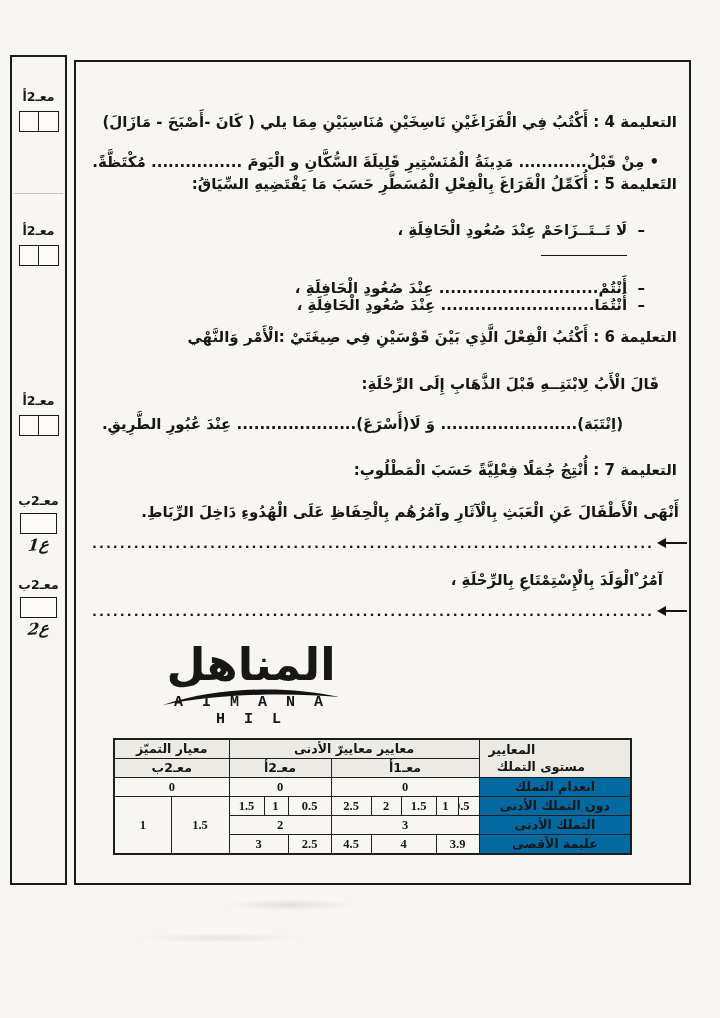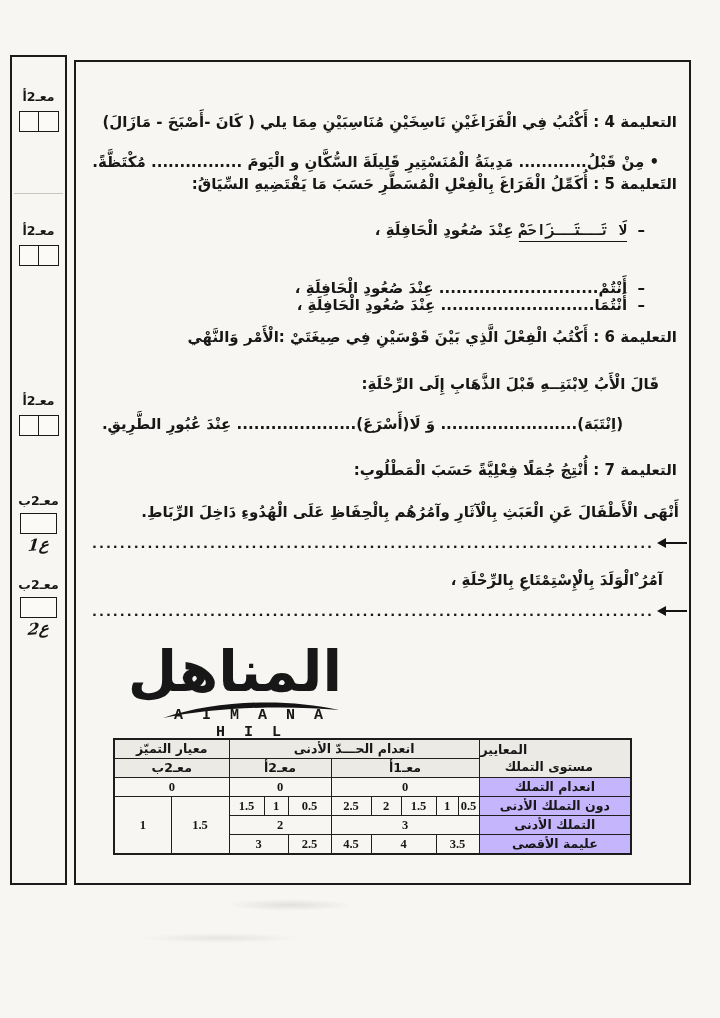--- a/index.html
+++ b/index.html
@@ -25,50 +25,50 @@
   .sb-note{font-size:16px;font-weight:600;font-style:italic;transform:skewX(-10deg) rotate(-5deg);margin-top:1px;font-family:"DejaVu Serif",serif;}
   .sb-divider{position:absolute;left:2px;right:2px;top:136px;height:1px;background:#c9c6c0;}
 
   
   .main{
     position:absolute;left:74px;top:60px;width:613px;height:821px;
     border:2.5px solid #1b1b1b;background:transparent;
   }
   .ar-line{position:absolute;font-size:15px;font-weight:700;line-height:1.7;white-space:nowrap;}
   .dots{letter-spacing:1.5px;font-weight:700;}
-  .ul{border-bottom:1.7px solid #141414;padding-bottom:1px;font-family:Liberation Mono, monospace;}
+  .ul{border-bottom:1.7px solid #141414;padding-bottom:16px;}
 
   .answer{position:absolute;left:16px;right:2px;display:flex;align-items:center;gap:3px;height:14px;}
   .arrow{position:relative;width:30px;height:10px;flex:0 0 30px;}
   .arrow .shaft{position:absolute;right:0;left:5px;top:4px;height:2px;background:#141414;}
   .arrow .head{position:absolute;left:0;top:0;width:0;height:0;border-top:5px solid transparent;border-bottom:5px solid transparent;border-right:9px solid #141414;}
   .fill-dots{flex:1;overflow:hidden;white-space:nowrap;font-size:13px;font-weight:700;letter-spacing:2px;direction:ltr;}
 
   
   .logo{position:absolute;top:578px;left:84px;width:182px;text-align:center;direction:rtl;}
-  .logo-ar{font-size:57px;font-weight:800;line-height:1.1;letter-spacing:-1px;}
+  .logo-ar{font-size:45px;font-weight:800;line-height:1.1;letter-spacing:-1px;}
   .logo-swoosh{display:block;margin:-6px auto 0;}
   .logo-latin{direction:ltr;font-size:15px;font-weight:700;letter-spacing:5px;margin-top:-14px;font-family:Liberation Mono, monospace;}
 
   
   .tbl-title{position:absolute;top:650px;left:190px;width:190px;text-align:center;font-size:16px;font-weight:800;margin-top:37px;}
   .tbl-title span{border-bottom:2px solid #141414;padding:0 4px 2px;}
   table.criteria{
     position:absolute;top:676px;left:37px;width:517px;
     border-collapse:collapse;table-layout:fixed;
     border:2px solid #1d1d1d;
   }
   table.criteria td{
     border:1.5px solid #1f1f1f;text-align:center;vertical-align:middle;
-    height:18px;padding:0 1px;font-size:12.5px;font-weight:700;line-height:1.3;
+    height:18px;padding:0 9px;font-size:12.5px;font-weight:700;line-height:1.3;
     overflow:hidden;white-space:nowrap;
   }
   td.hdr{background:#eceae4;}
   td.num{font-family:"Liberation Serif",serif;font-size:14.5px;font-weight:700;}
-  td.rowlab{text-align:right;padding-right:12px;background:#c4b5fd;}
+  td.rowlab{text-align:right;padding-right:12px;background:#0369a1;}
   .hcell-line1{display:block;text-align:left;padding-right:44px;}
   .hcell-line2{display:block;text-align:right;padding-right:36px;}
 
   
   .smudge{position:absolute;pointer-events:none;}
   .sm1{top:899px;left:225px;width:130px;height:12px;background:radial-gradient(ellipse at center,rgba(110,110,104,0.16),transparent 70%);}
   .sm2{top:933px;left:135px;width:170px;height:10px;background:radial-gradient(ellipse at center,rgba(110,110,104,0.12),transparent 70%);}
 </style>
 </head>
 <body>
@@ -183,21 +183,21 @@
           <col style="width:35px">
           <col style="width:58px">
           <col style="width:57px">
       </colgroup>
       <tbody>
           <tr>
         <td rowspan="2" class="hdr">
           <span class="hcell-line1">المعايير</span>
           <span class="hcell-line2">مستوى التملك</span>
         </td>
-        <td colspan="8" class="hdr">انعدام الحـــدّ الأدنى</td>
+        <td colspan="8" class="hdr">معايير معاييرّ الأدنى</td>
         <td colspan="2" class="hdr">معيار التميّز</td>
       </tr>
       <tr>
         <td colspan="5" class="hdr">معـ1أ</td>
         <td colspan="3" class="hdr">معـ2أ</td>
         <td colspan="2" class="hdr">معـ2ب</td>
       </tr>
       <tr>
         <td class="rowlab">انعدام التملك</td>
         <td colspan="5" class="num">0</td>
@@ -217,21 +217,21 @@
         <td rowspan="3" class="num">1.5</td>
         <td rowspan="3" class="num">1</td>
       </tr>
       <tr>
         <td class="rowlab">التملك الأدنى</td>
         <td colspan="5" class="num">3</td>
         <td colspan="3" class="num">2</td>
       </tr>
       <tr>
         <td class="rowlab">عليمة الأقصى</td>
-        <td colspan="2" class="num">3.5</td>
+        <td colspan="2" class="num">3.9</td>
         <td colspan="2" class="num">4</td>
         <td class="num">4.5</td>
         <td class="num">2.5</td>
         <td colspan="2" class="num">3</td>
       </tr>
     </tbody>
       </table>
   </div>
 
   <div class="smudge sm1"></div>

